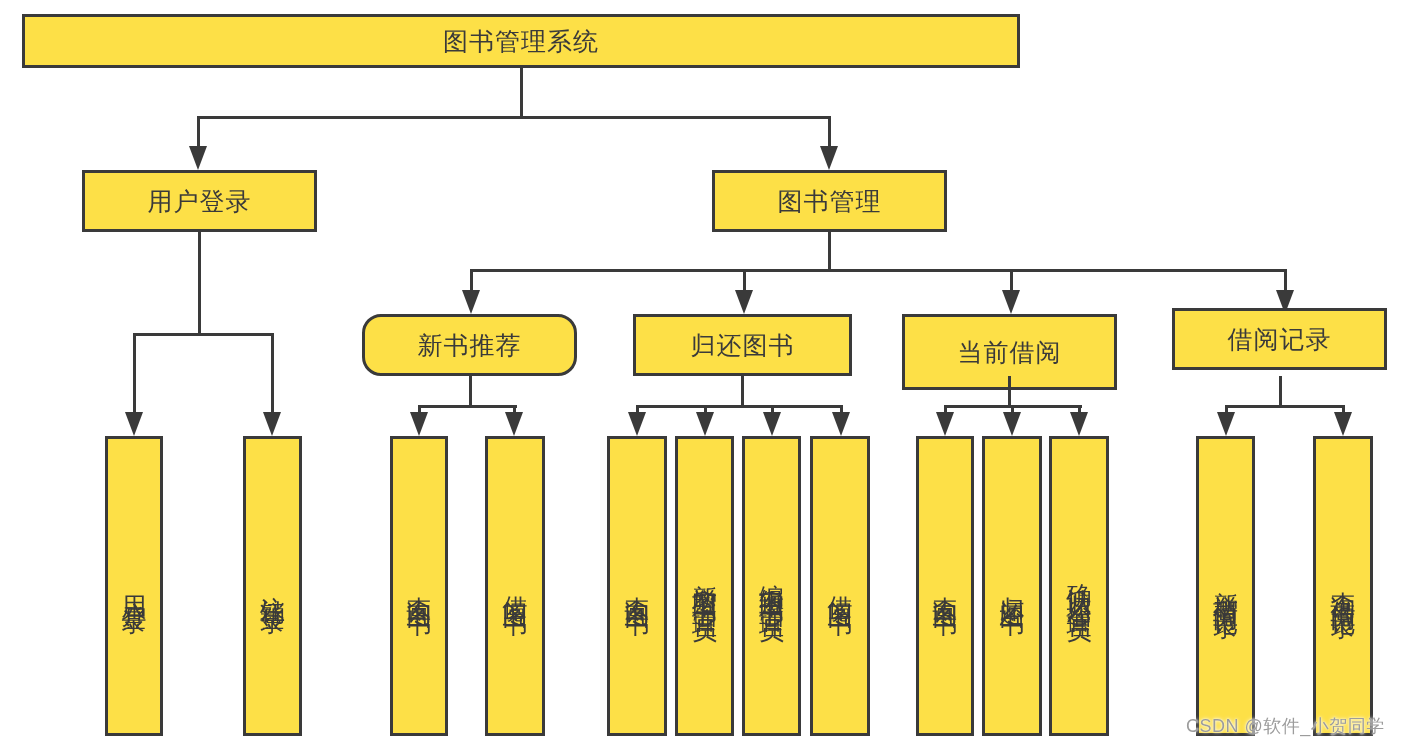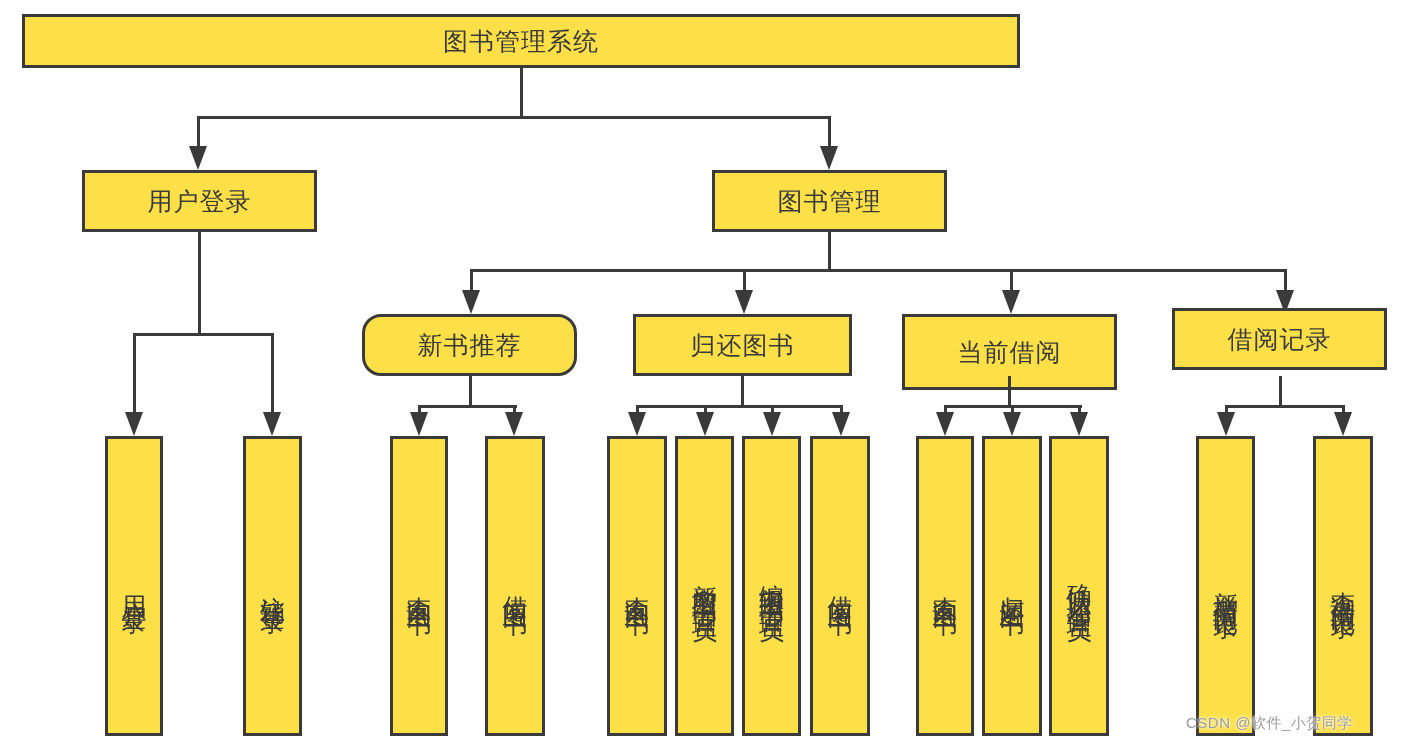--- a/index.html
+++ b/index.html
@@ -26,21 +26,21 @@
   
   .ln { position:absolute; background:#3a3a3a; }
   .ah {
     position:absolute; width:0; height:0;
     border-left:9px solid transparent;
     border-right:9px solid transparent;
     border-top:24px solid #3a3a3a;
   }
   .watermark {
     position:absolute; left:1186px; top:714px;
-    font-size:15px; color:#9c9c9c; letter-spacing:0.5px;
+    font-size:18px; color:#9c9c9c; letter-spacing:0.5px;
     white-space:nowrap; z-index:5;
     text-shadow:0 0 2px #fff, 0 0 4px #fff;
   }
 </style>
 </head>
 <body>
 
 <div class="canvas">
 
   <div class="node" style="left:22px; top:14px; width:998px; height:54px;">

